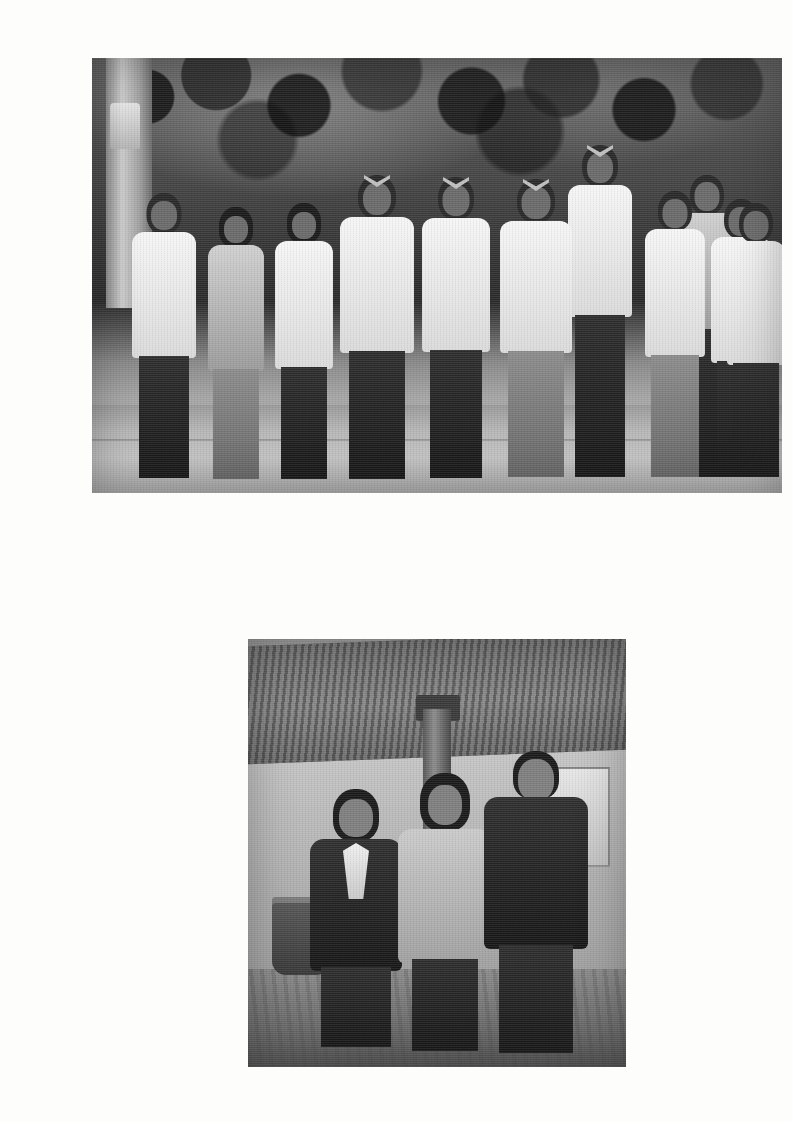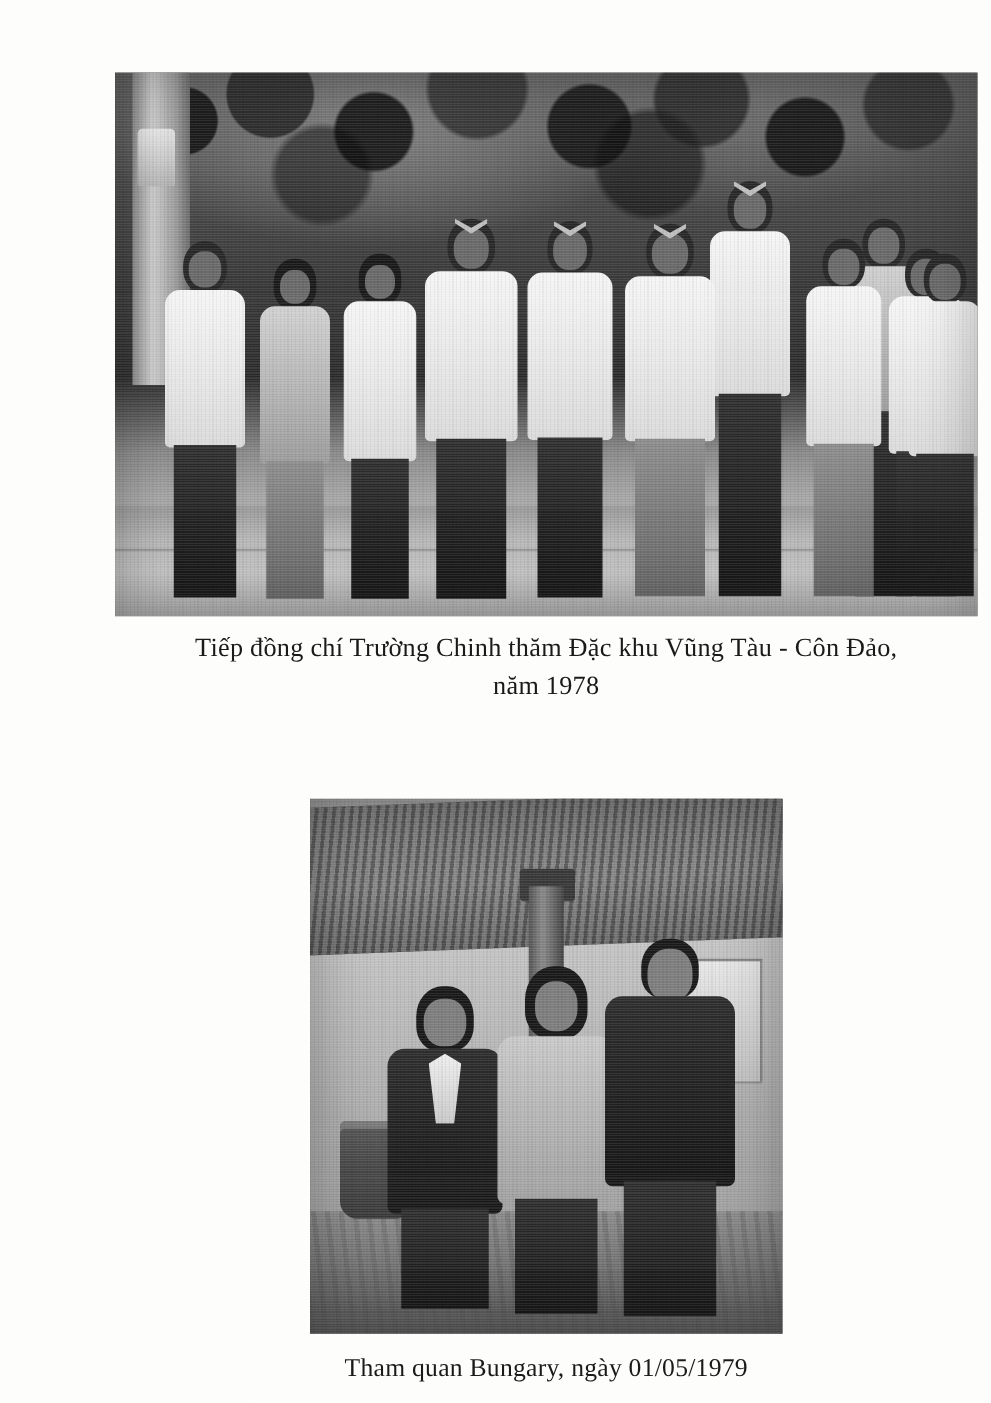--- a/index.html
+++ b/index.html
@@ -350,24 +350,20 @@
         <div class="head" style="top:0;width:34px;height:40px;"></div>
         <div class="face" style="top:8px;width:25px;height:29px;"></div>
         <div class="shirt" style="top:38px;width:58px;height:124px;"></div>
         <div class="trousers" style="top:160px;width:46px;height:114px;"></div>
       </div>
 
       <div class="grain"></div>
       <div class="vignette"></div>
     </div>
 
-    <figcaption class="caption">
-      <span>Tiếp đồng chí Trường Chinh thăm Đặc khu Vũng Tàu - Côn Đảo,</span>
-      <span class="caption-line2">năm 1978</span>
-    </figcaption>
   </figure>
 
   <figure class="figure-bottom">
 
     <div class="photo photo-bottom">
       <div class="bg-bottom"></div>
       <div class="wall"></div>
       <div class="thatch"></div>
       <div class="wall-window"></div>
       <div class="post-top"></div>
@@ -394,18 +390,15 @@
         <div class="hair" style="top:0;width:46px;height:48px;"></div>
         <div class="face2" style="top:8px;width:36px;height:42px;"></div>
         <div class="suit" style="top:46px;width:104px;height:152px;"></div>
         <div class="trousers" style="top:194px;width:74px;height:108px;"></div>
       </div>
 
       <div class="grain"></div>
       <div class="vignette"></div>
     </div>
 
-    <figcaption class="caption caption-bottom">
-      <span>Tham quan Bungary, ngày 01/05/1979</span>
-    </figcaption>
   </figure>
 
 </div>
 
 </body></html>

